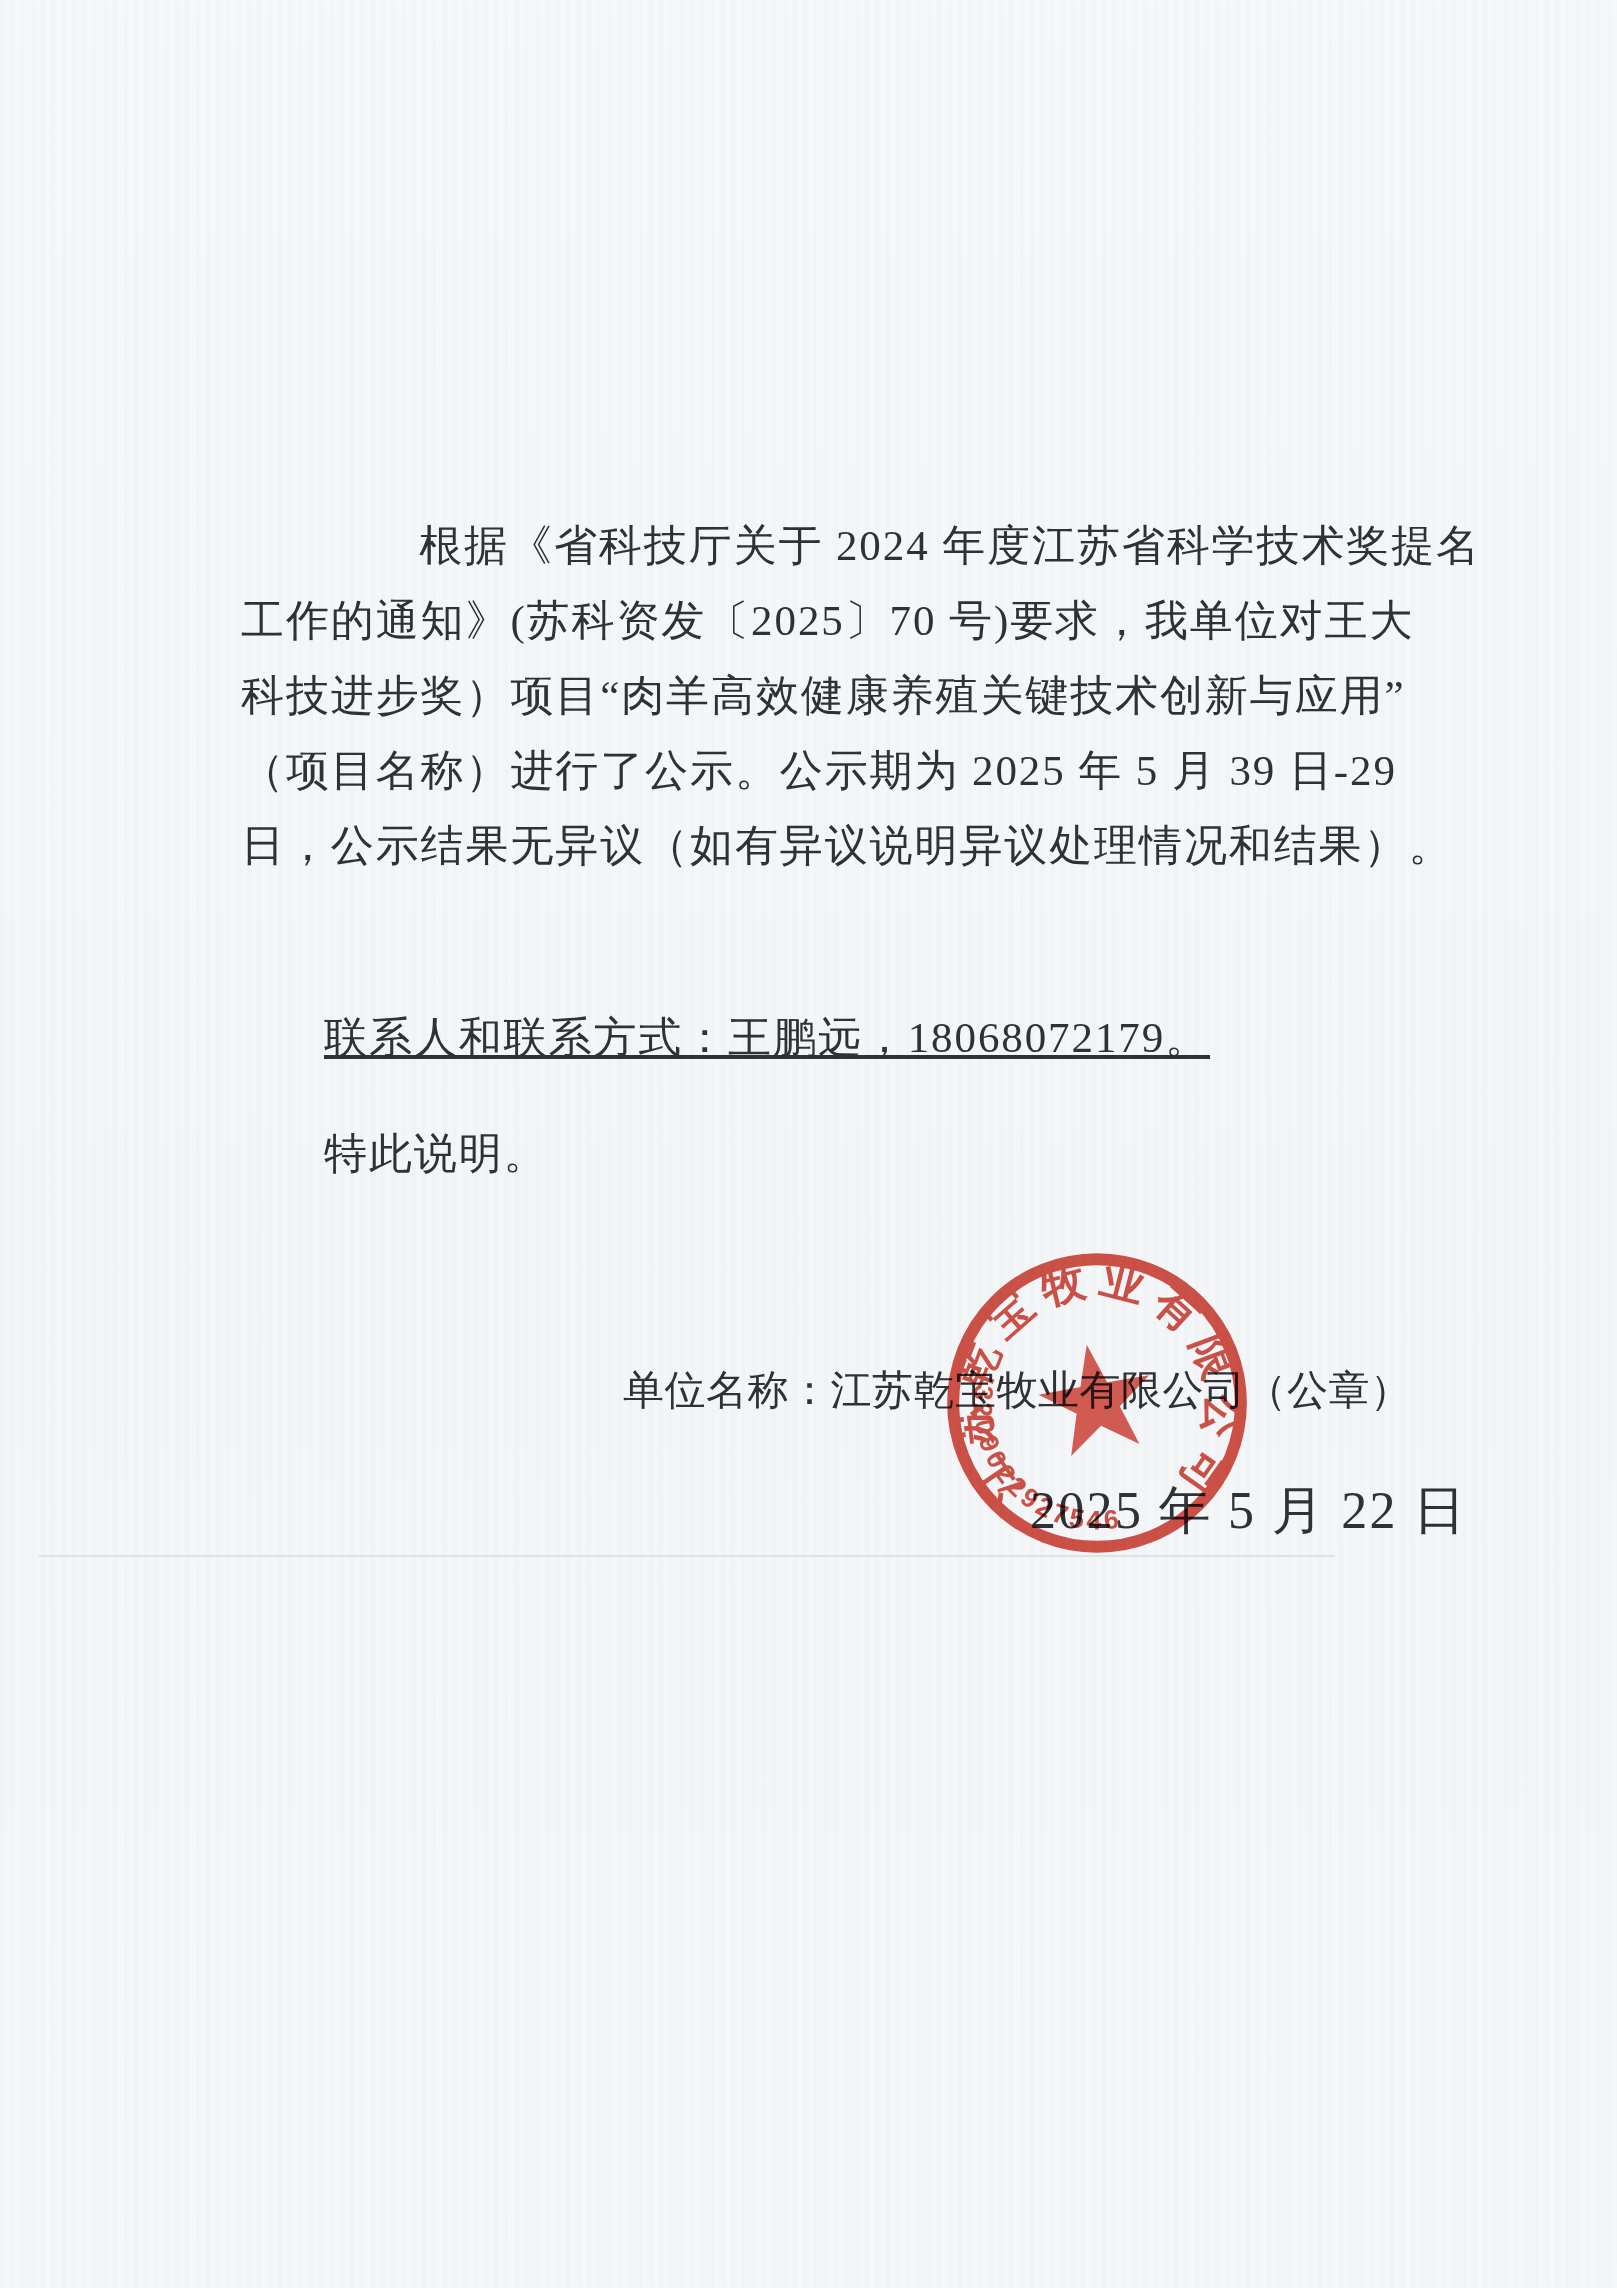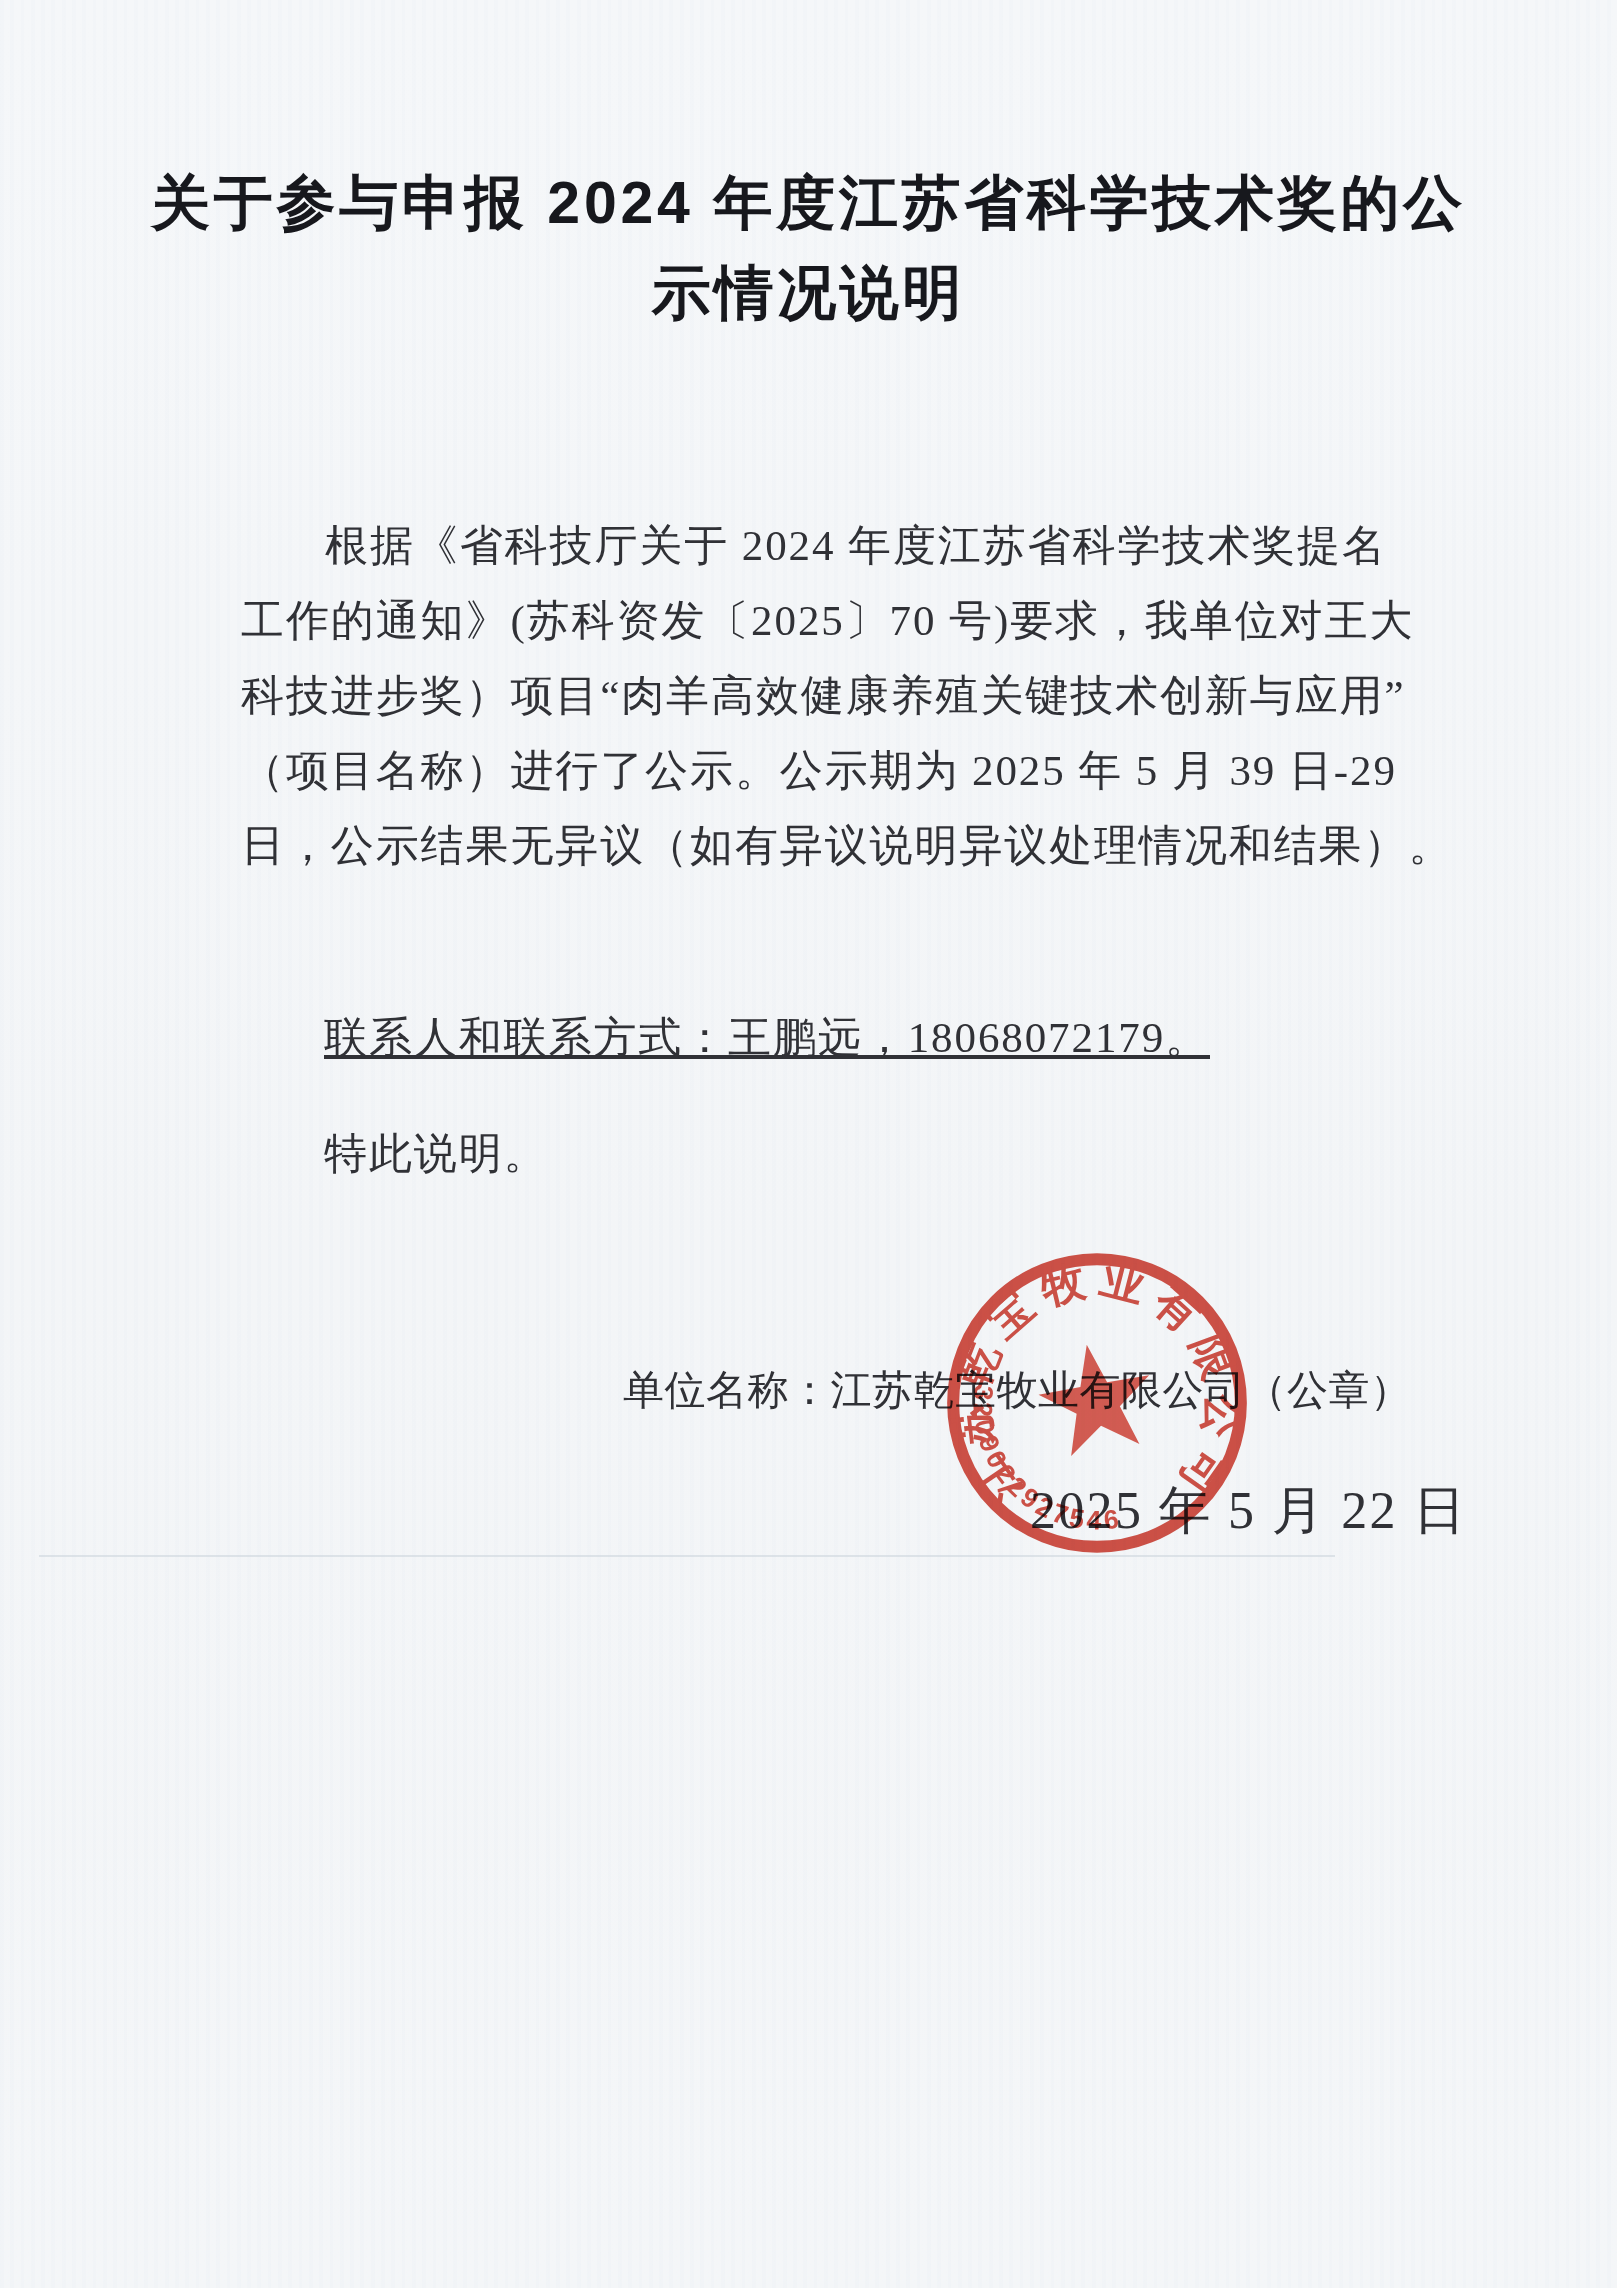--- a/index.html
+++ b/index.html
@@ -32,21 +32,21 @@
     position: absolute;
     top: 508px;
     left: 241px;
     width: 1240px;
     font-size: 43px;
     line-height: 75px;
     letter-spacing: 1.9px;
     color: #303136;
   }
   .body-line { white-space: nowrap; }
-  .first-line-indent { padding-left: 84px; }
+  .first-line-indent { padding-left: 84px; text-align: right; }
   .standalone-line {
     position: absolute;
     font-size: 43px;
     line-height: 75px;
     letter-spacing: 1.9px;
     color: #303136;
     white-space: nowrap;
   }
   .contact-line { top: 1000px; left: 324px; text-decoration: underline; }
   .closing-line { top: 1116px; left: 324px; }
@@ -74,24 +74,20 @@
     width: 1296px;
     height: 1.9px;
     background: rgba(198, 207, 216, 0.5);
   }
 </style>
 </head>
 <body>
 
 <div class="page">
 
-  <div class="doc-title">
-    <div>关于参与申报 2024 年度江苏省科学技术奖的公</div>
-    <div>示情况说明</div>
-  </div>
 
   <div class="para1">
     <div class="body-line first-line-indent">根据《省科技厅关于 2024 年度江苏省科学技术奖提名</div>
     <div class="body-line">工作的通知》(苏科资发〔2025〕70 号)要求，我单位对王大</div>
     <div class="body-line">科技进步奖）项目“肉羊高效健康养殖关键技术创新与应用”</div>
     <div class="body-line">（项目名称）进行了公示。公示期为 2025 年 5 月 39 日-29</div>
     <div class="body-line">日，公示结果无异议（如有异议说明异议处理情况和结果）。</div>
   </div>
 
   <div class="standalone-line contact-line">联系人和联系方式：王鹏远，18068072179。</div>

